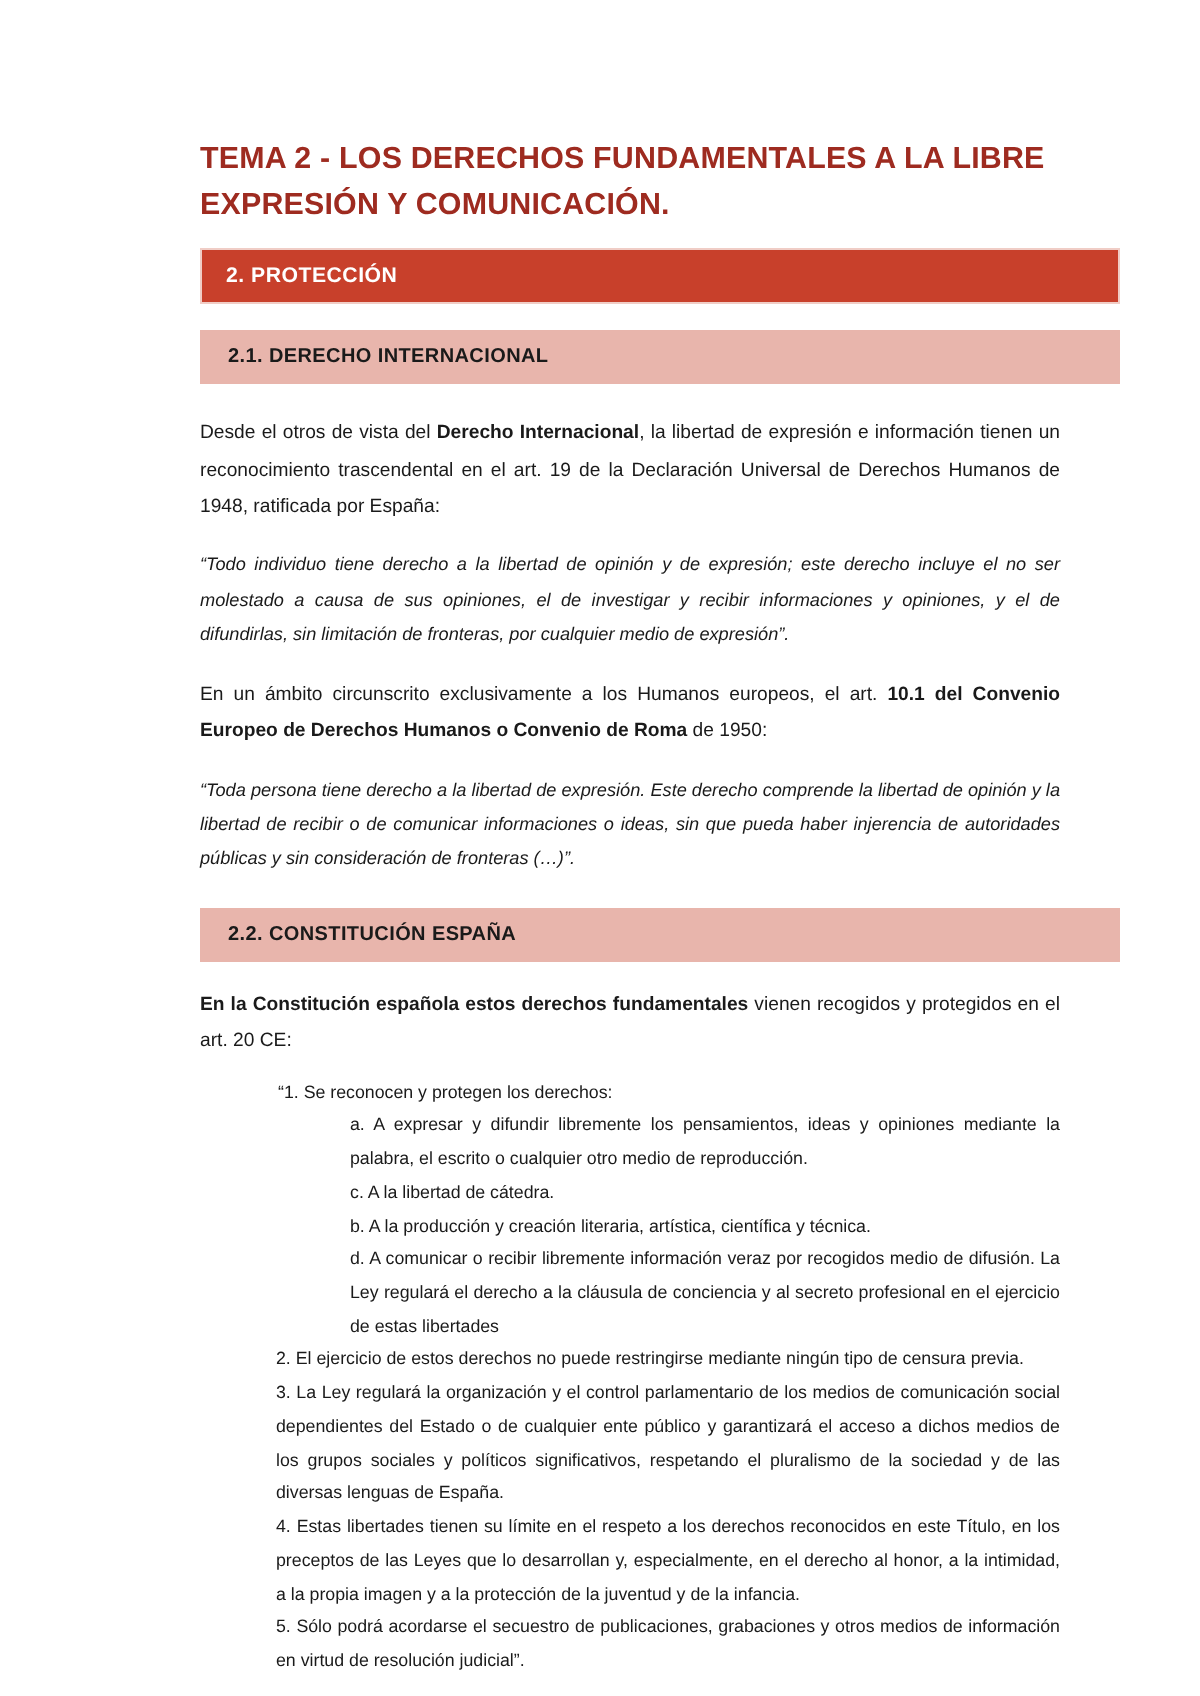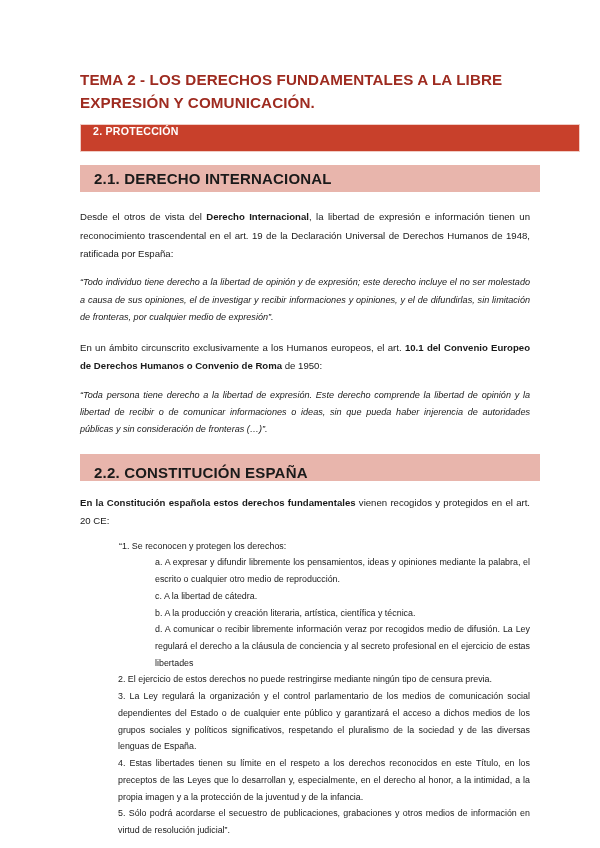--- a/index.html
+++ b/index.html
@@ -12,44 +12,44 @@
     width: 600px;
     height: 848px;
     font-family: "Liberation Sans", sans-serif;
     color: #1a1a1a;
     overflow: hidden;
   }
   .page {
     width: 600px;
     height: 848px;
     box-sizing: border-box;
-    padding: 68px 70px 0 80px;
+    padding: 68px 70px 0 100px;
     position: relative;
   }
 
   
   .doc-title {
     font-size: 15.2px;
     font-weight: bold;
     line-height: 1.52;
     color: #9e2b20;
     letter-spacing: 0.1px;
     margin: 0 0 10px 0;
     max-width: 440px;
   }
 
   
   .bar-primary {
     background: #c8402b;
     border: 1px solid #f0cdc6;
     box-sizing: border-box;
-    width: 500px;
+    width: 460px;
     height: 28px;
     display: flex;
-    align-items: flex-start;
+    align-items: center;
     padding-left: 12px;
     margin-bottom: 13px;
   }
   .bar-primary .bar-text {
     color: #ffffff;
     font-size: 10.6px;
     font-weight: bold;
     letter-spacing: 0.25px;
   }
   .bar-secondary {
@@ -57,28 +57,27 @@
     box-sizing: border-box;
     width: 460px;
     height: 27px;
     display: flex;
     align-items: center;
     padding-left: 14px;
     margin-bottom: 16px;
   }
   .bar-secondary .bar-text {
     color: #1a1a1a;
-    font-size: 15px;
+    font-size: 10px;
     font-weight: bold;
     letter-spacing: 0.2px;
   }
   .bar-secondary.second-section {
     margin-top: 16px;
     margin-bottom: 13px;
-    align-items: flex-end;
   }
 
   
   .para {
     font-size: 9.6px;
     line-height: 1.92;
     text-align: justify;
     margin: 0 0 11px 0;
     max-width: 460px;
   }

